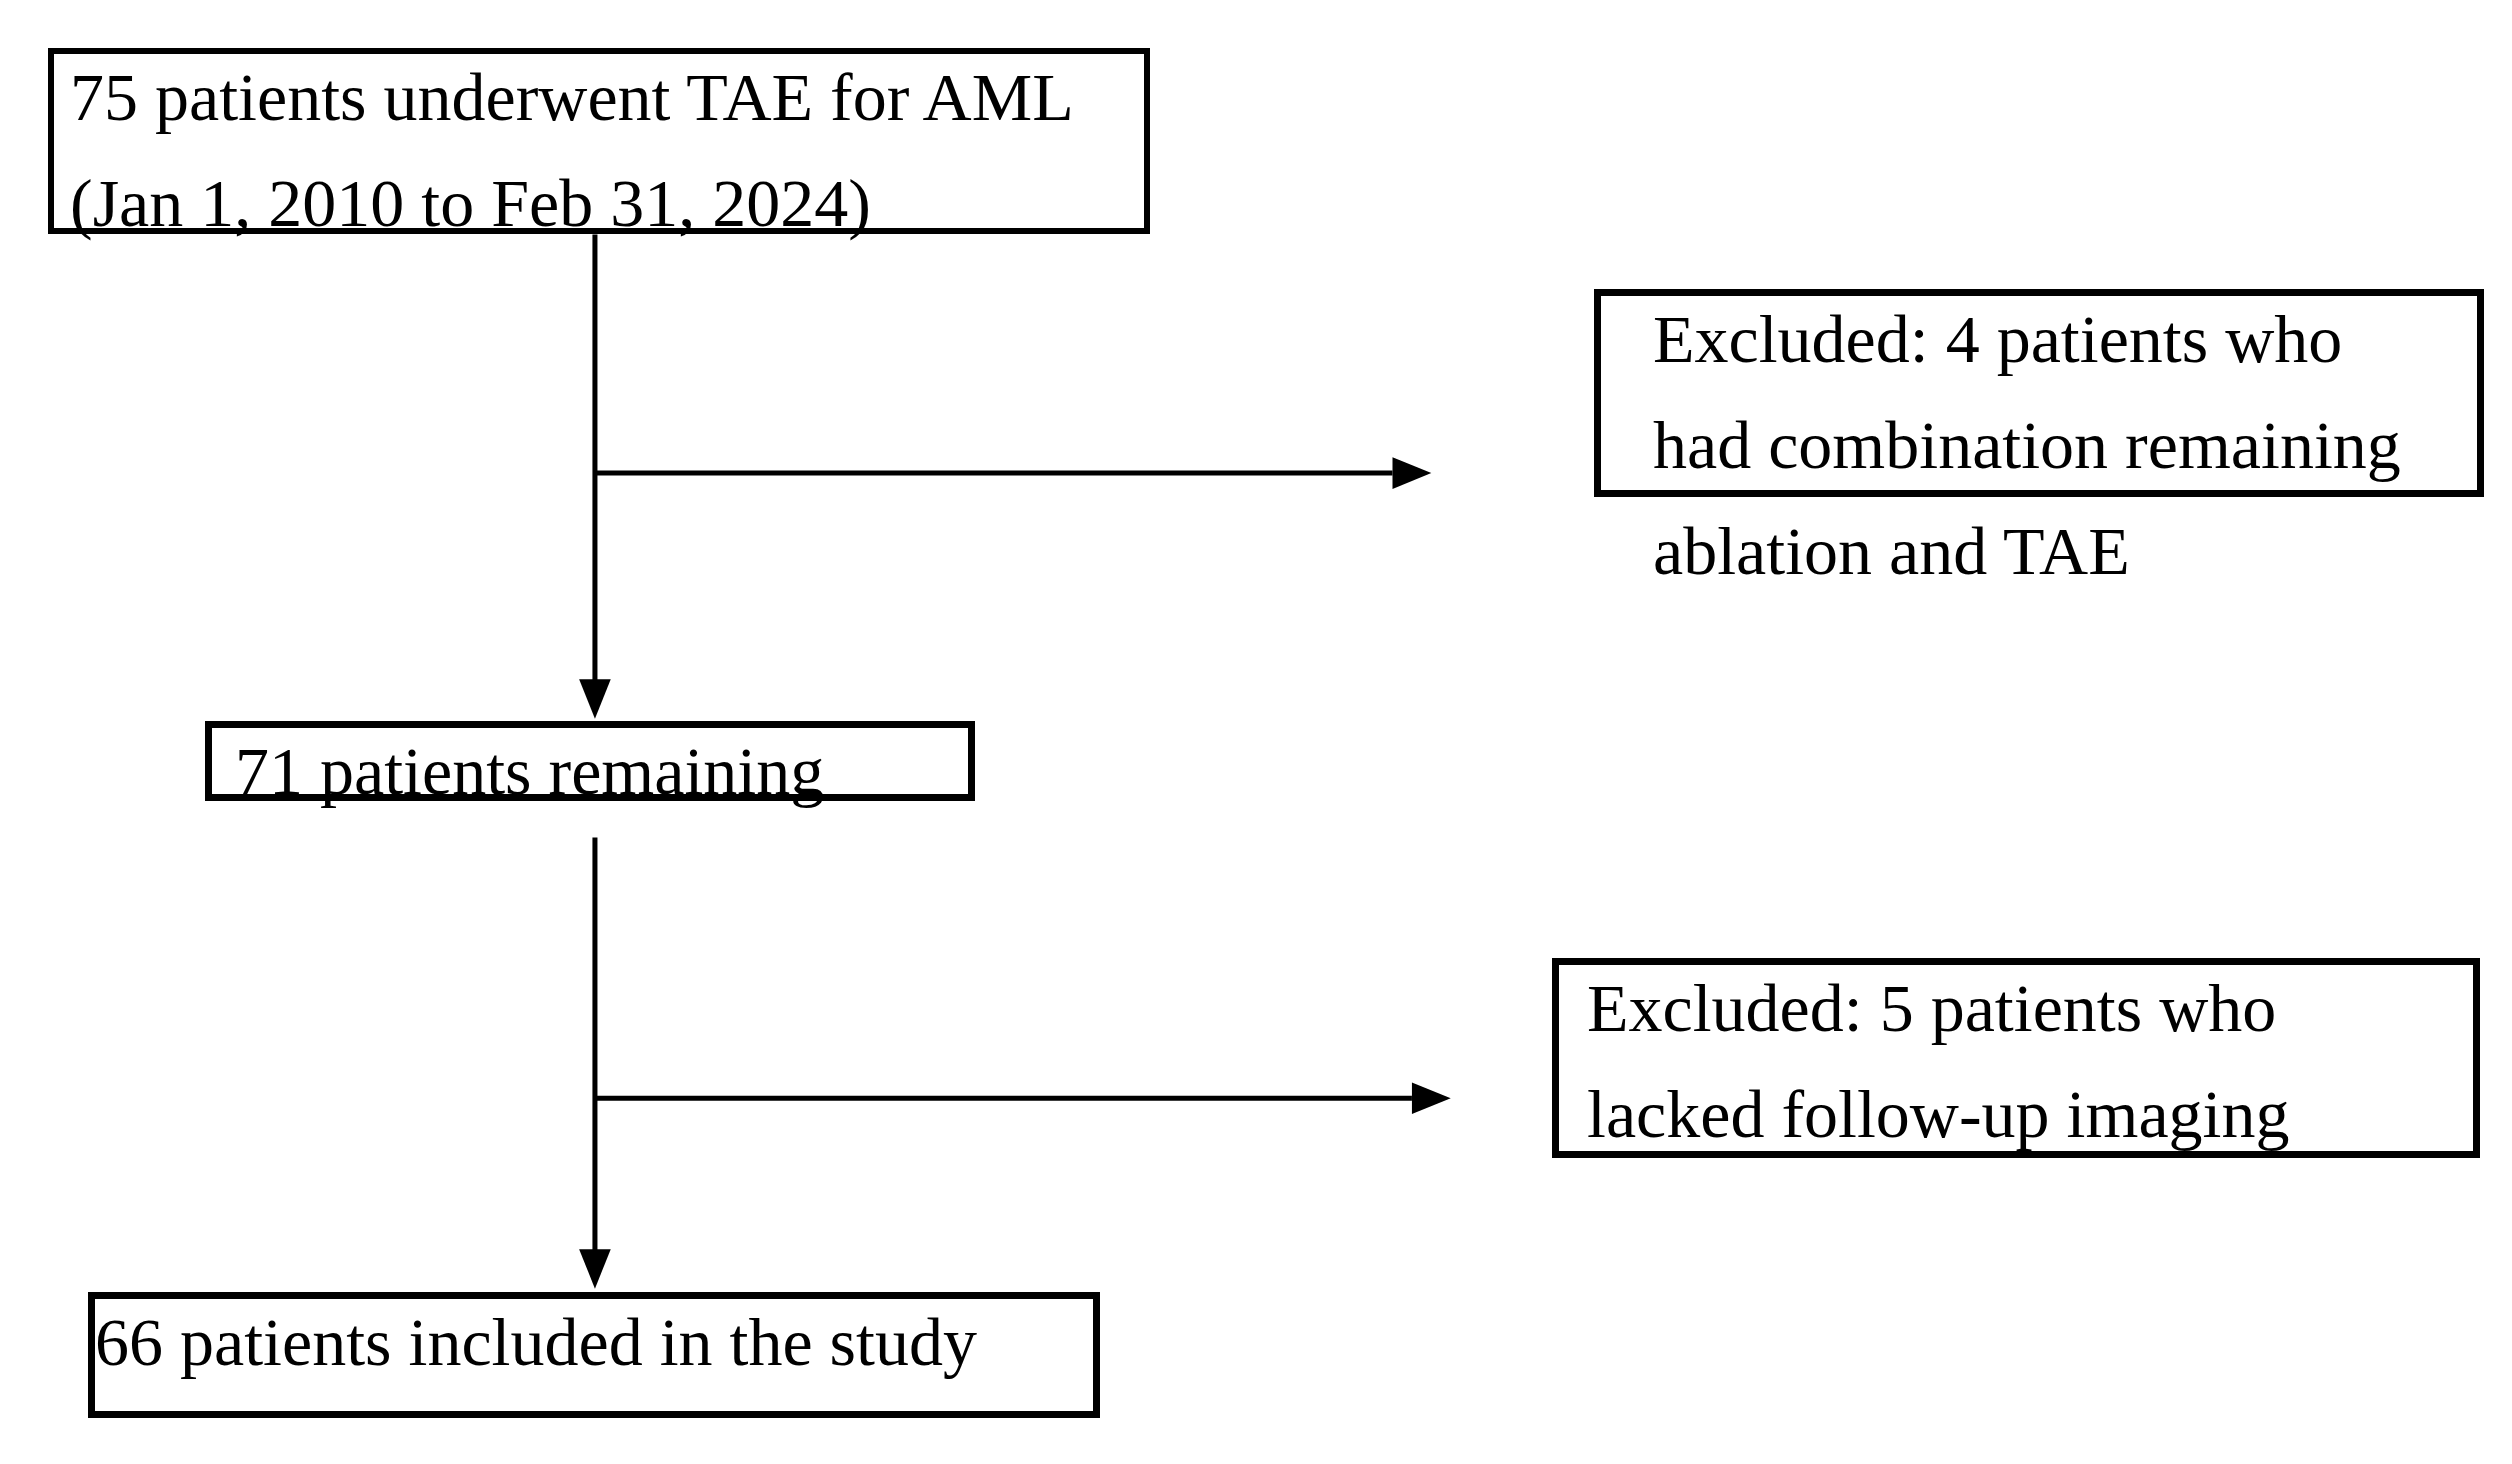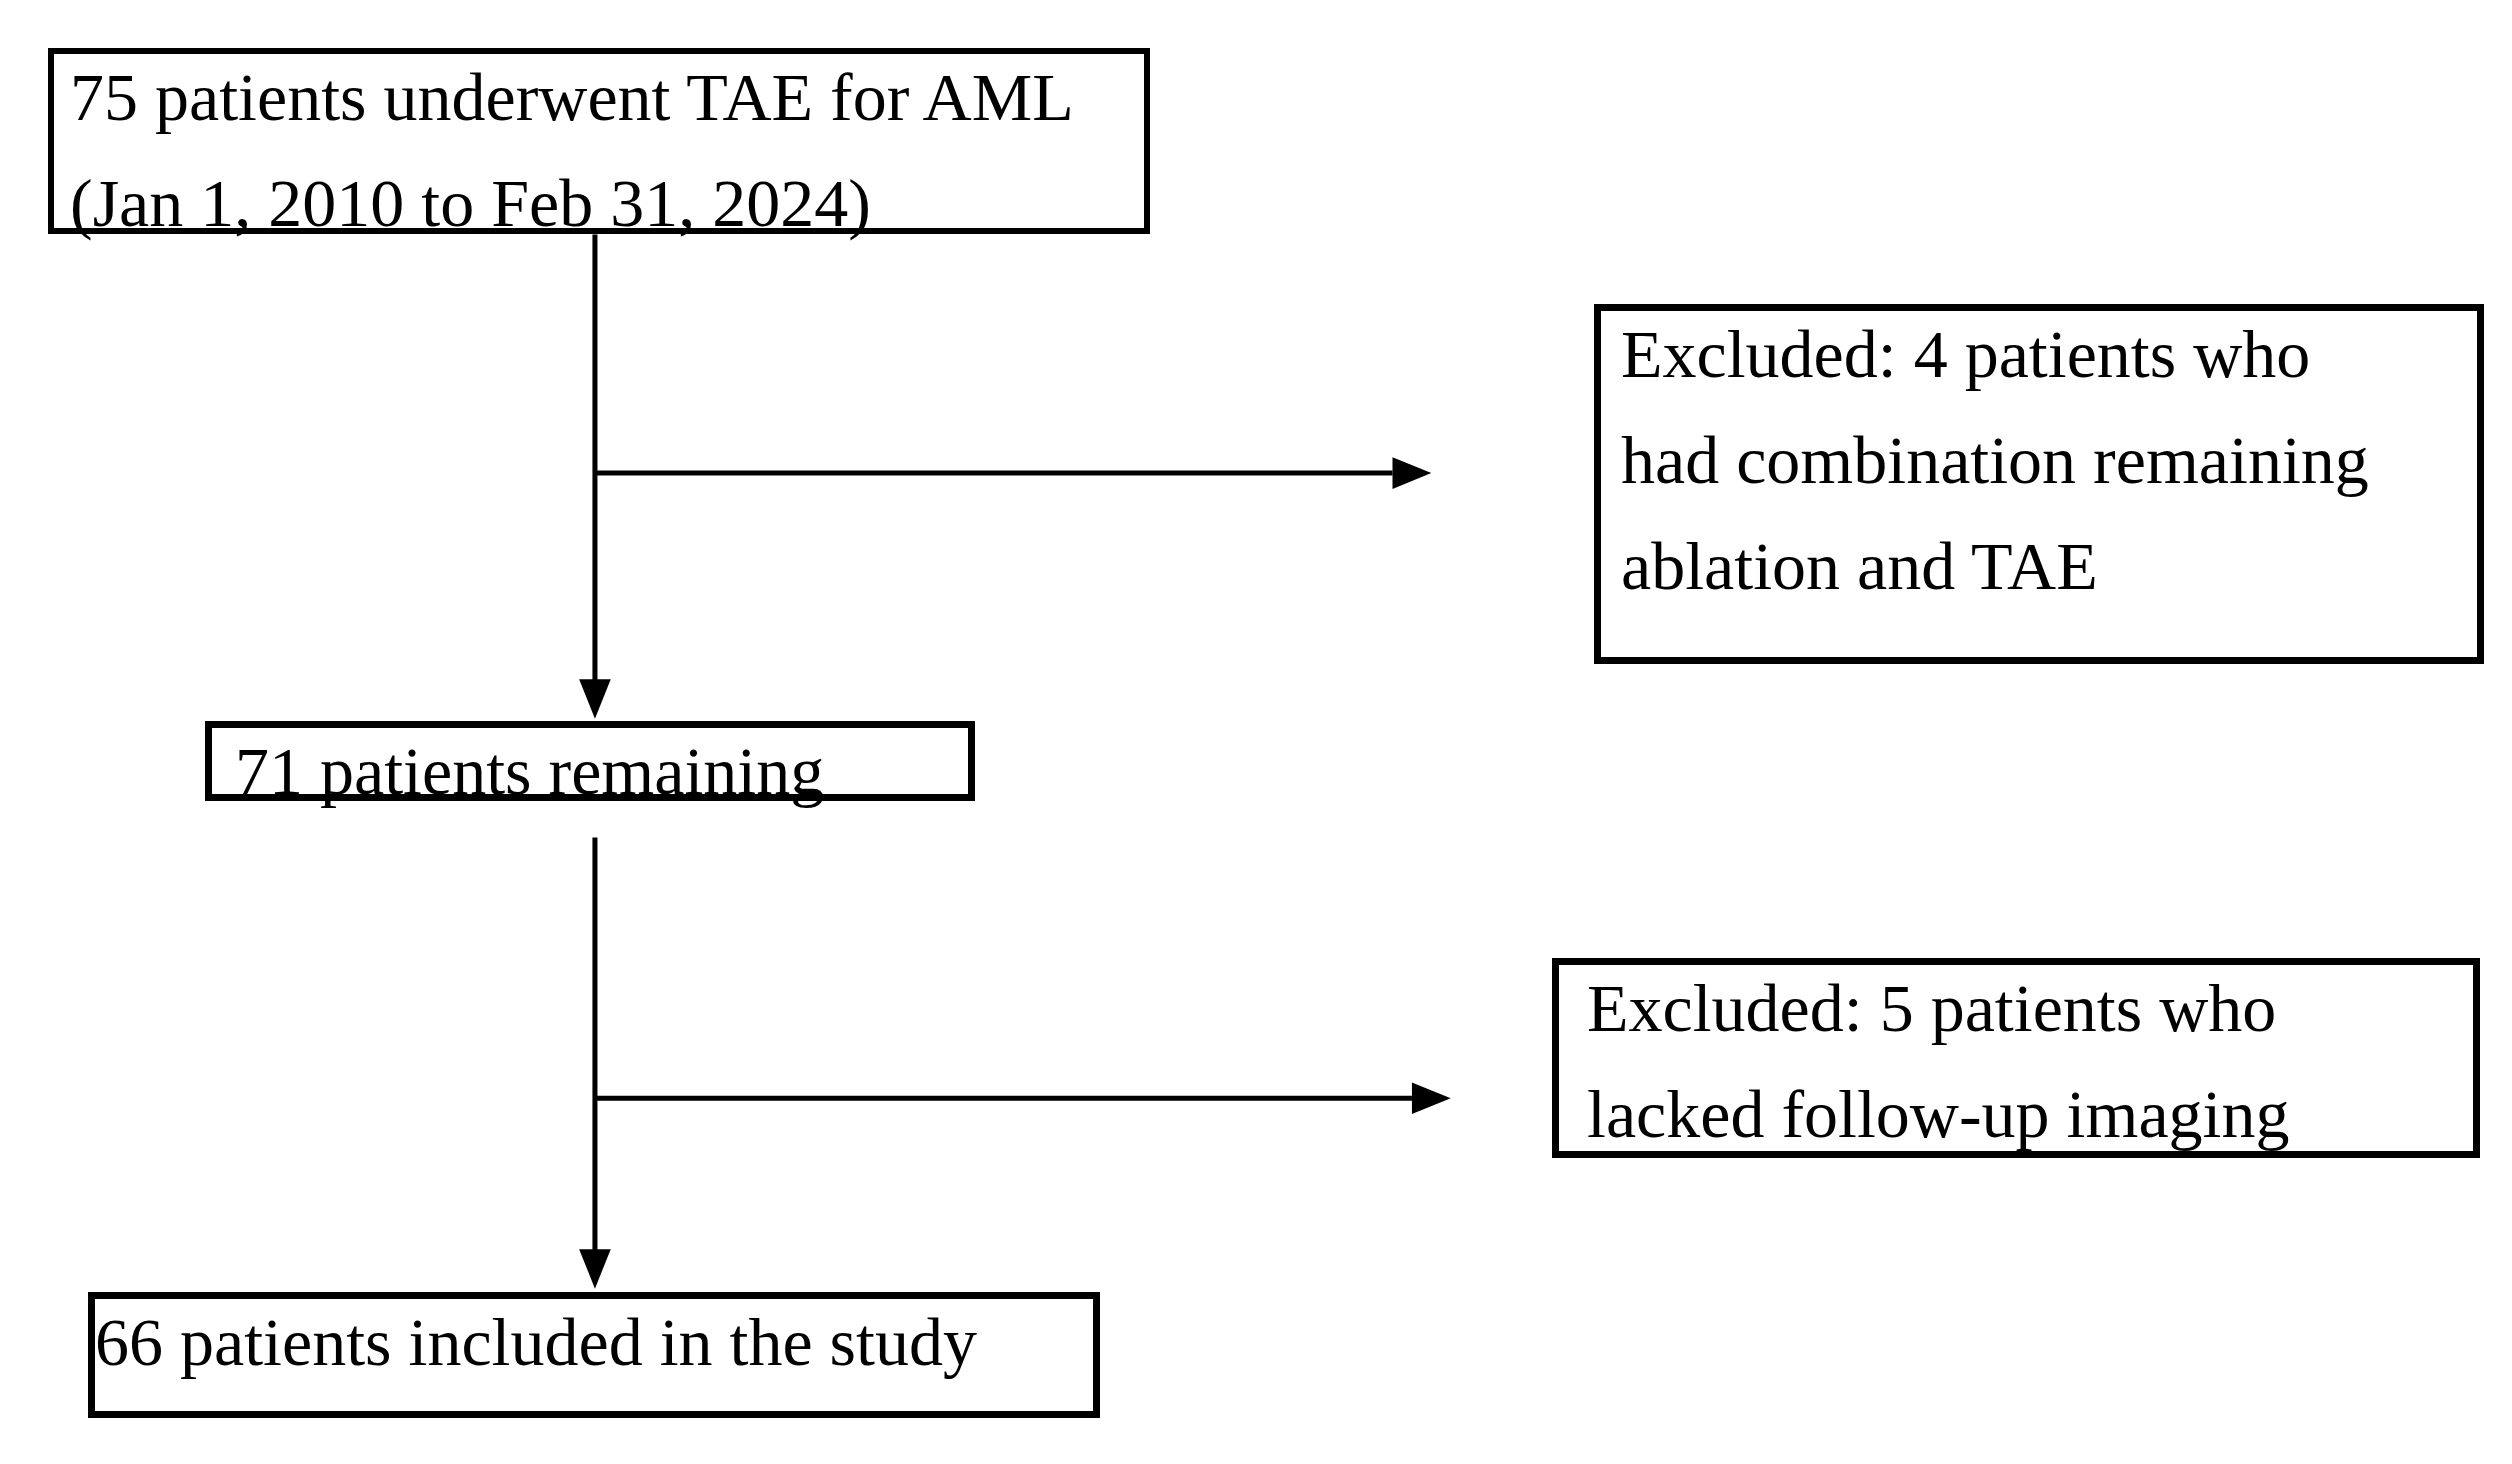--- a/index.html
+++ b/index.html
@@ -31,39 +31,39 @@
     fill: var(--fg, #000000);
     stroke: none;
   }
   .box {
     position: absolute;
     box-sizing: border-box;
     border: 6.5px solid var(--fg, #000000);
     background: var(--bg, #ffffff);
     display: flex;
     flex-direction: column;
-    justify-content: flex-start;
+    justify-content: space-between;
     font-size: 68px;
     line-height: 86px;
     white-space: nowrap;
     gap: 20px;
   }
   .box-start {
     left: 48px;
     top: 48px;
     width: 1102px;
     height: 186px;
     padding-left: 16px;
   }
   .box-exclusion1 {
     left: 1594px;
-    top: 304px;
+    top: 289px;
     width: 890px;
-    height: 360px;
-    padding-left: 20px;
+    height: 208px;
+    padding-left: 52px;
     border-width: 7.2px;
   }
   .box-remaining {
     left: 205px;
     top: 721px;
     width: 770px;
     height: 80px;
     padding-left: 23px;
     border-width: 7.2px;
   }

